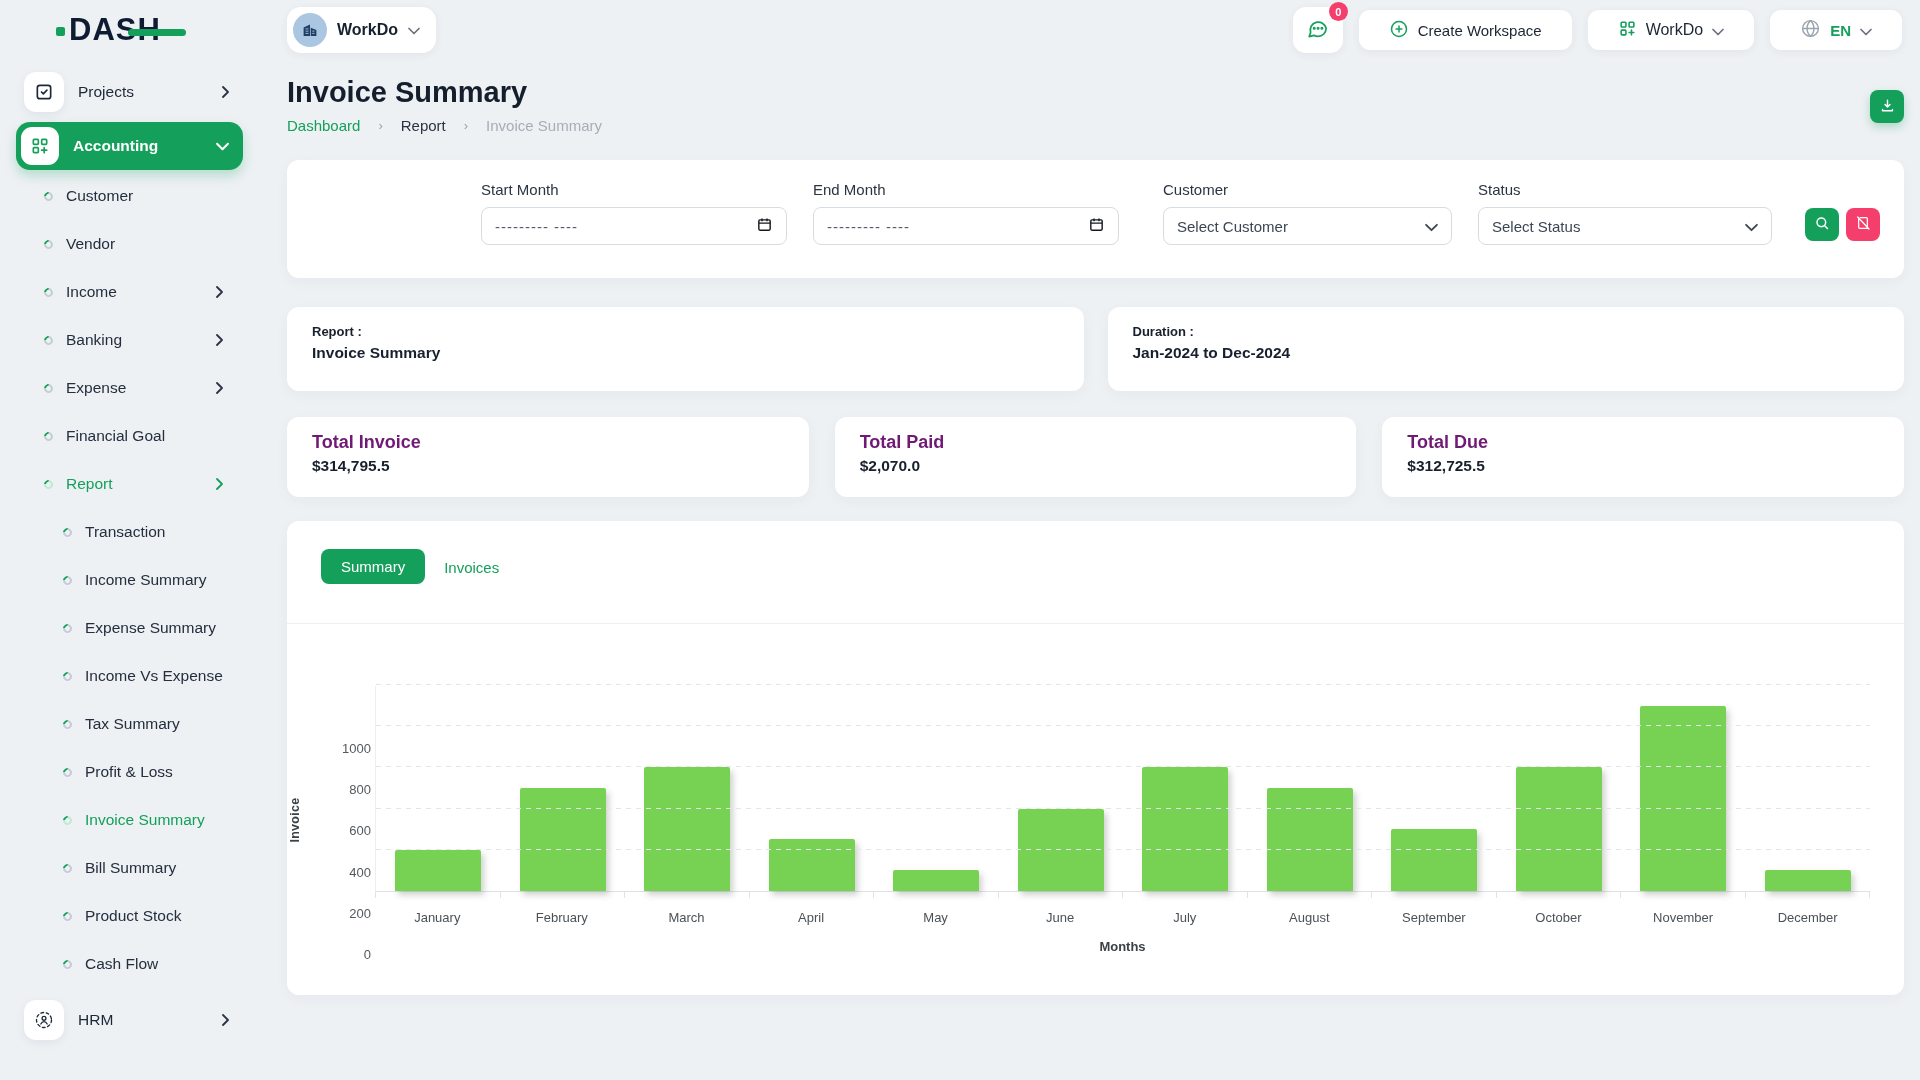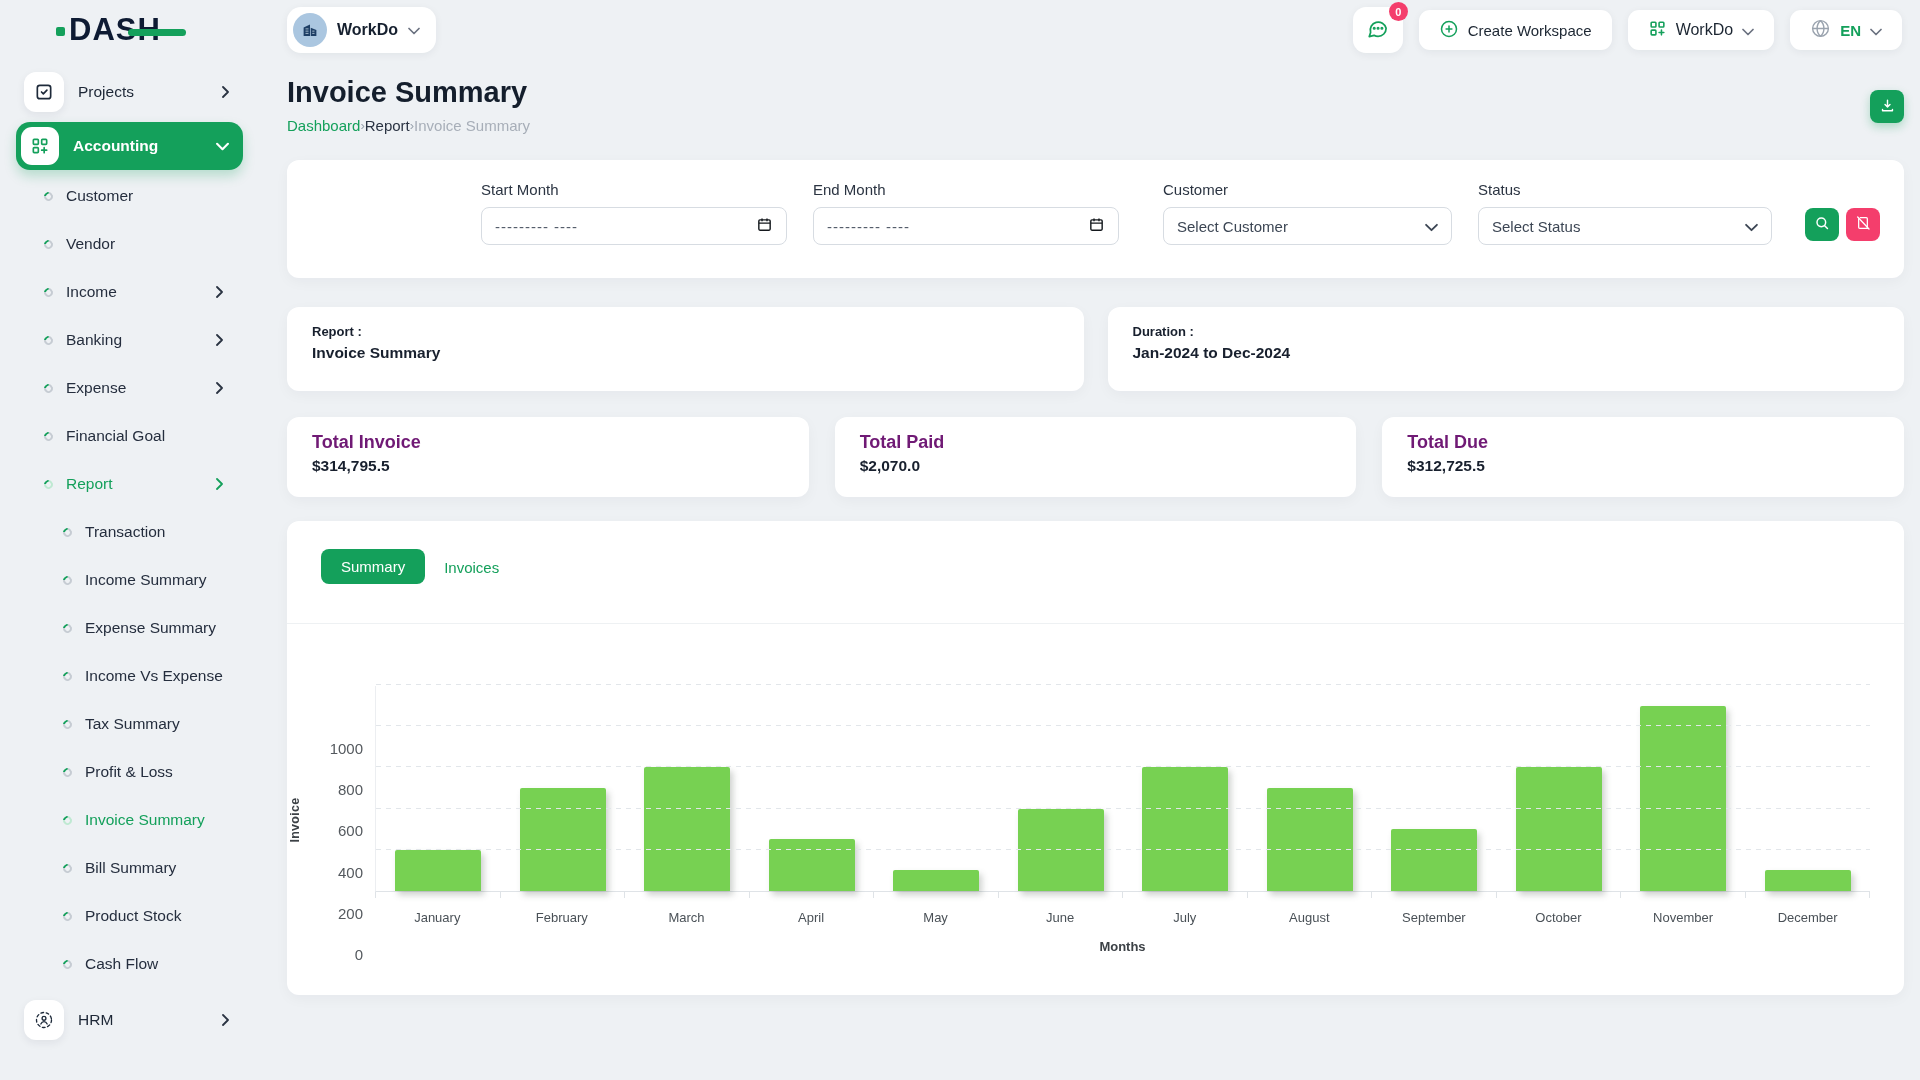--- a/index.html
+++ b/index.html
@@ -35,30 +35,30 @@
   .sub-item.active .donut, .sub-item.open .donut { border-color:#bfe9d2; border-top-color:var(--green); }
 
   
   .topbar { position:absolute; left:259px; top:0; width:1661px; height:60px; display:flex; align-items:center; }
   .ws-pill { margin-left:28px; height:46px; background:#fff; border-radius:14px; display:flex; align-items:center; padding:0 16px 0 6px; gap:10px; box-shadow:0 2px 8px rgba(25,35,55,.06); cursor:pointer; }
   .avatar { width:34px; height:34px; border-radius:50%; background:#aac6e0; display:flex; align-items:center; justify-content:center; }
   .ws-pill .ws-lbl { font-size:16px; font-weight:600; color:#16202f; }
   .top-right { margin-left:auto; display:flex; align-items:center; gap:8px; padding-right:18px; }
   .icon-btn { position:relative; width:50px; height:46px; background:#fff; border-radius:13px; display:flex; align-items:center; justify-content:center; box-shadow:0 2px 8px rgba(25,35,55,.06); cursor:pointer; }
   .badge { position:absolute; top:-5px; right:-5px; min-width:19px; height:19px; border-radius:50%; background:var(--pink); color:#fff; font-size:11px; font-weight:700; display:flex; align-items:center; justify-content:center; }
-  .pill-btn { height:40px; background:#fff; border-radius:11px; display:flex; align-items:center; gap:9px; padding:0 20px; box-shadow:0 2px 8px rgba(25,35,55,.06); font-size:15px; color:#1c2632; cursor:pointer; white-space:nowrap; }
+  .pill-btn { height:40px; background:#fff; border-radius:11px; display:flex; align-items:center; gap:9px; padding:0 30px; box-shadow:0 2px 8px rgba(25,35,55,.06); font-size:15px; color:#1c2632; cursor:pointer; white-space:nowrap; }
   .pill-btn.mleft { margin-left:8px; }
   .pill-btn .b16 { font-size:16px; font-weight:500; }
   .lang-en { color:var(--green); font-weight:700; font-size:15px; }
 
   
   .main { position:absolute; left:259px; top:60px; width:1661px; height:1020px; padding:16px 16px 0 28px; }
   .title-row { display:flex; align-items:flex-start; }
   .page-title { font-size:29px; font-weight:700; color:#141e2c; }
-  .crumbs { display:flex; align-items:center; gap:0; margin-top:8px; font-size:15px; }
+  .crumbs { display:flex; align-items:center; gap:18px; margin-top:8px; font-size:15px; }
   .crumb-link { color:var(--green); cursor:pointer; }
   .crumb-mid { color:#2a3342; cursor:pointer; }
   .crumb-sep { color:#9aa3ae; font-size:13px; }
   .crumb-cur { color:#a7aeb8; }
   .dl-btn { margin-left:auto; margin-top:14px; width:34px; height:33px; border-radius:8px; background:var(--green); border:none; display:flex; align-items:center; justify-content:center; cursor:pointer; box-shadow:0 4px 10px rgba(20,160,91,.3); }
 
   .card { background:#fff; border-radius:12px; box-shadow:0 4px 14px rgba(25,35,55,.04); }
 
   .filter-card { margin-top:26px; height:118px; display:flex; align-items:flex-start; padding-top:21px; }
   .fgroup { display:flex; flex-direction:column; }
@@ -86,21 +86,21 @@
   .total-value { font-size:15.5px; font-weight:700; color:#18202e; margin-top:4px; }
 
   
   .chart-card { margin-top:24px; height:474px; }
   .chart-head { padding:28px 25px 0 34px; display:flex; align-items:center; height:103px; align-items:flex-start; border-bottom:1px solid #eef1f3; }
   .tab-active { background:var(--green); color:#fff; border:none; border-radius:8px; padding:9px 20px; font-size:15px; cursor:pointer; font-family:inherit; }
   .tab-link { background:none; border:none; color:var(--green); font-size:15px; margin-left:19px; margin-top:10px; cursor:pointer; font-family:inherit; }
   .chart-zone { position:relative; margin:62px 34px 0 20px; }
   .chart-flex { display:flex; }
   .ycol { position:relative; width:68px; flex:0 0 auto; }
-  .ytick { position:absolute; right:12px; font-size:15px; color:#54595e; transform:translateY(50%); }
+  .ytick { position:absolute; right:4px; font-size:13px; color:#54595e; transform:translateY(50%); }
   .ylabel { position:absolute; left:-12px; top:50%; transform:translate(-50%,-50%) rotate(-90deg); font-size:12.5px; font-weight:700; color:#3c4146; letter-spacing:.3px; }
   .plot { position:relative; flex:1; height:206px; border-bottom:1px solid #dfe3e7; border-left:1px solid #eceef1; }
   .gridline { position:absolute; left:0; right:0; height:1px; background-image:repeating-linear-gradient(90deg,#e2e6ea 0 5px,transparent 5px 10px); }
   .bars { position:absolute; left:0; right:0; bottom:0; top:0; display:flex; align-items:flex-end; }
   .slot { flex:1; display:flex; justify-content:center; }
   .bar { width:69%; background:var(--bar); border-radius:2px 2px 0 0; box-shadow:3px 4px 6px rgba(80,90,80,.28); }
   .ticksrow { display:flex; height:6px; border-left:1px solid #dfe3e7; }
   .ticksrow .tk { flex:1; border-right:1px solid #dfe3e7; }
   .xlabels { display:flex; margin-top:12px; }
   .xlabels .xl { flex:1; text-align:center; font-size:13px; color:#4a5157; }

